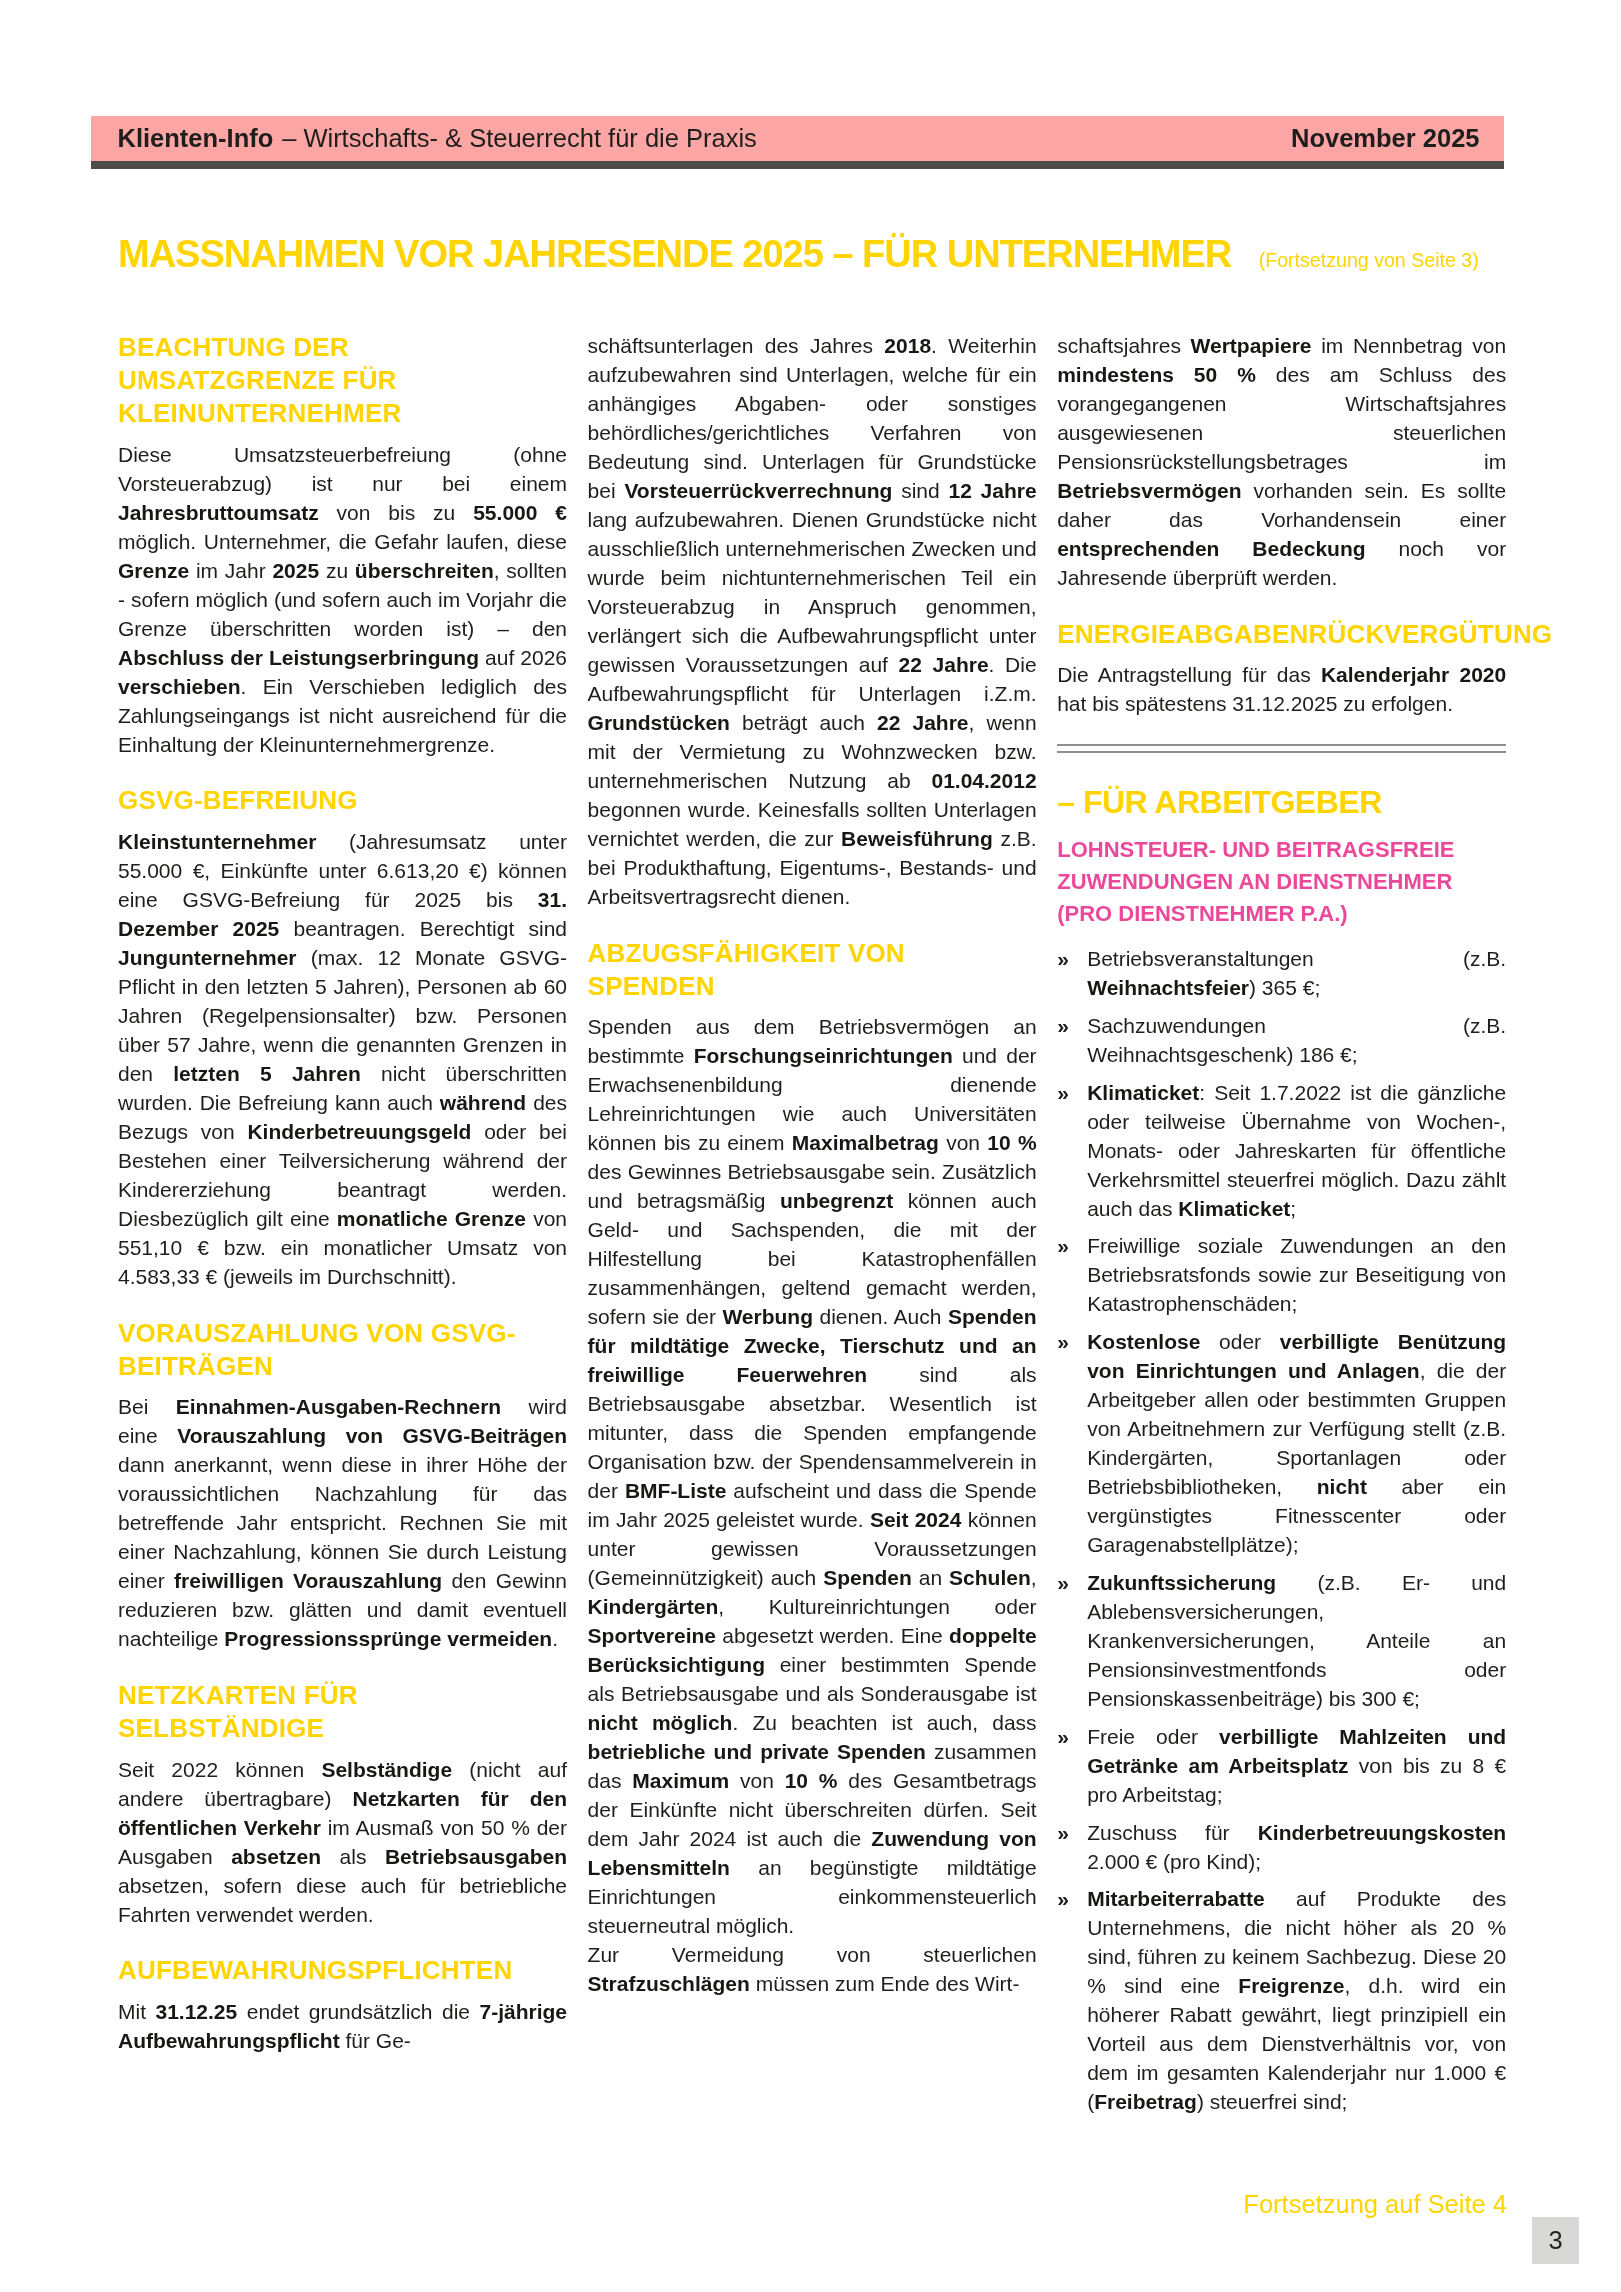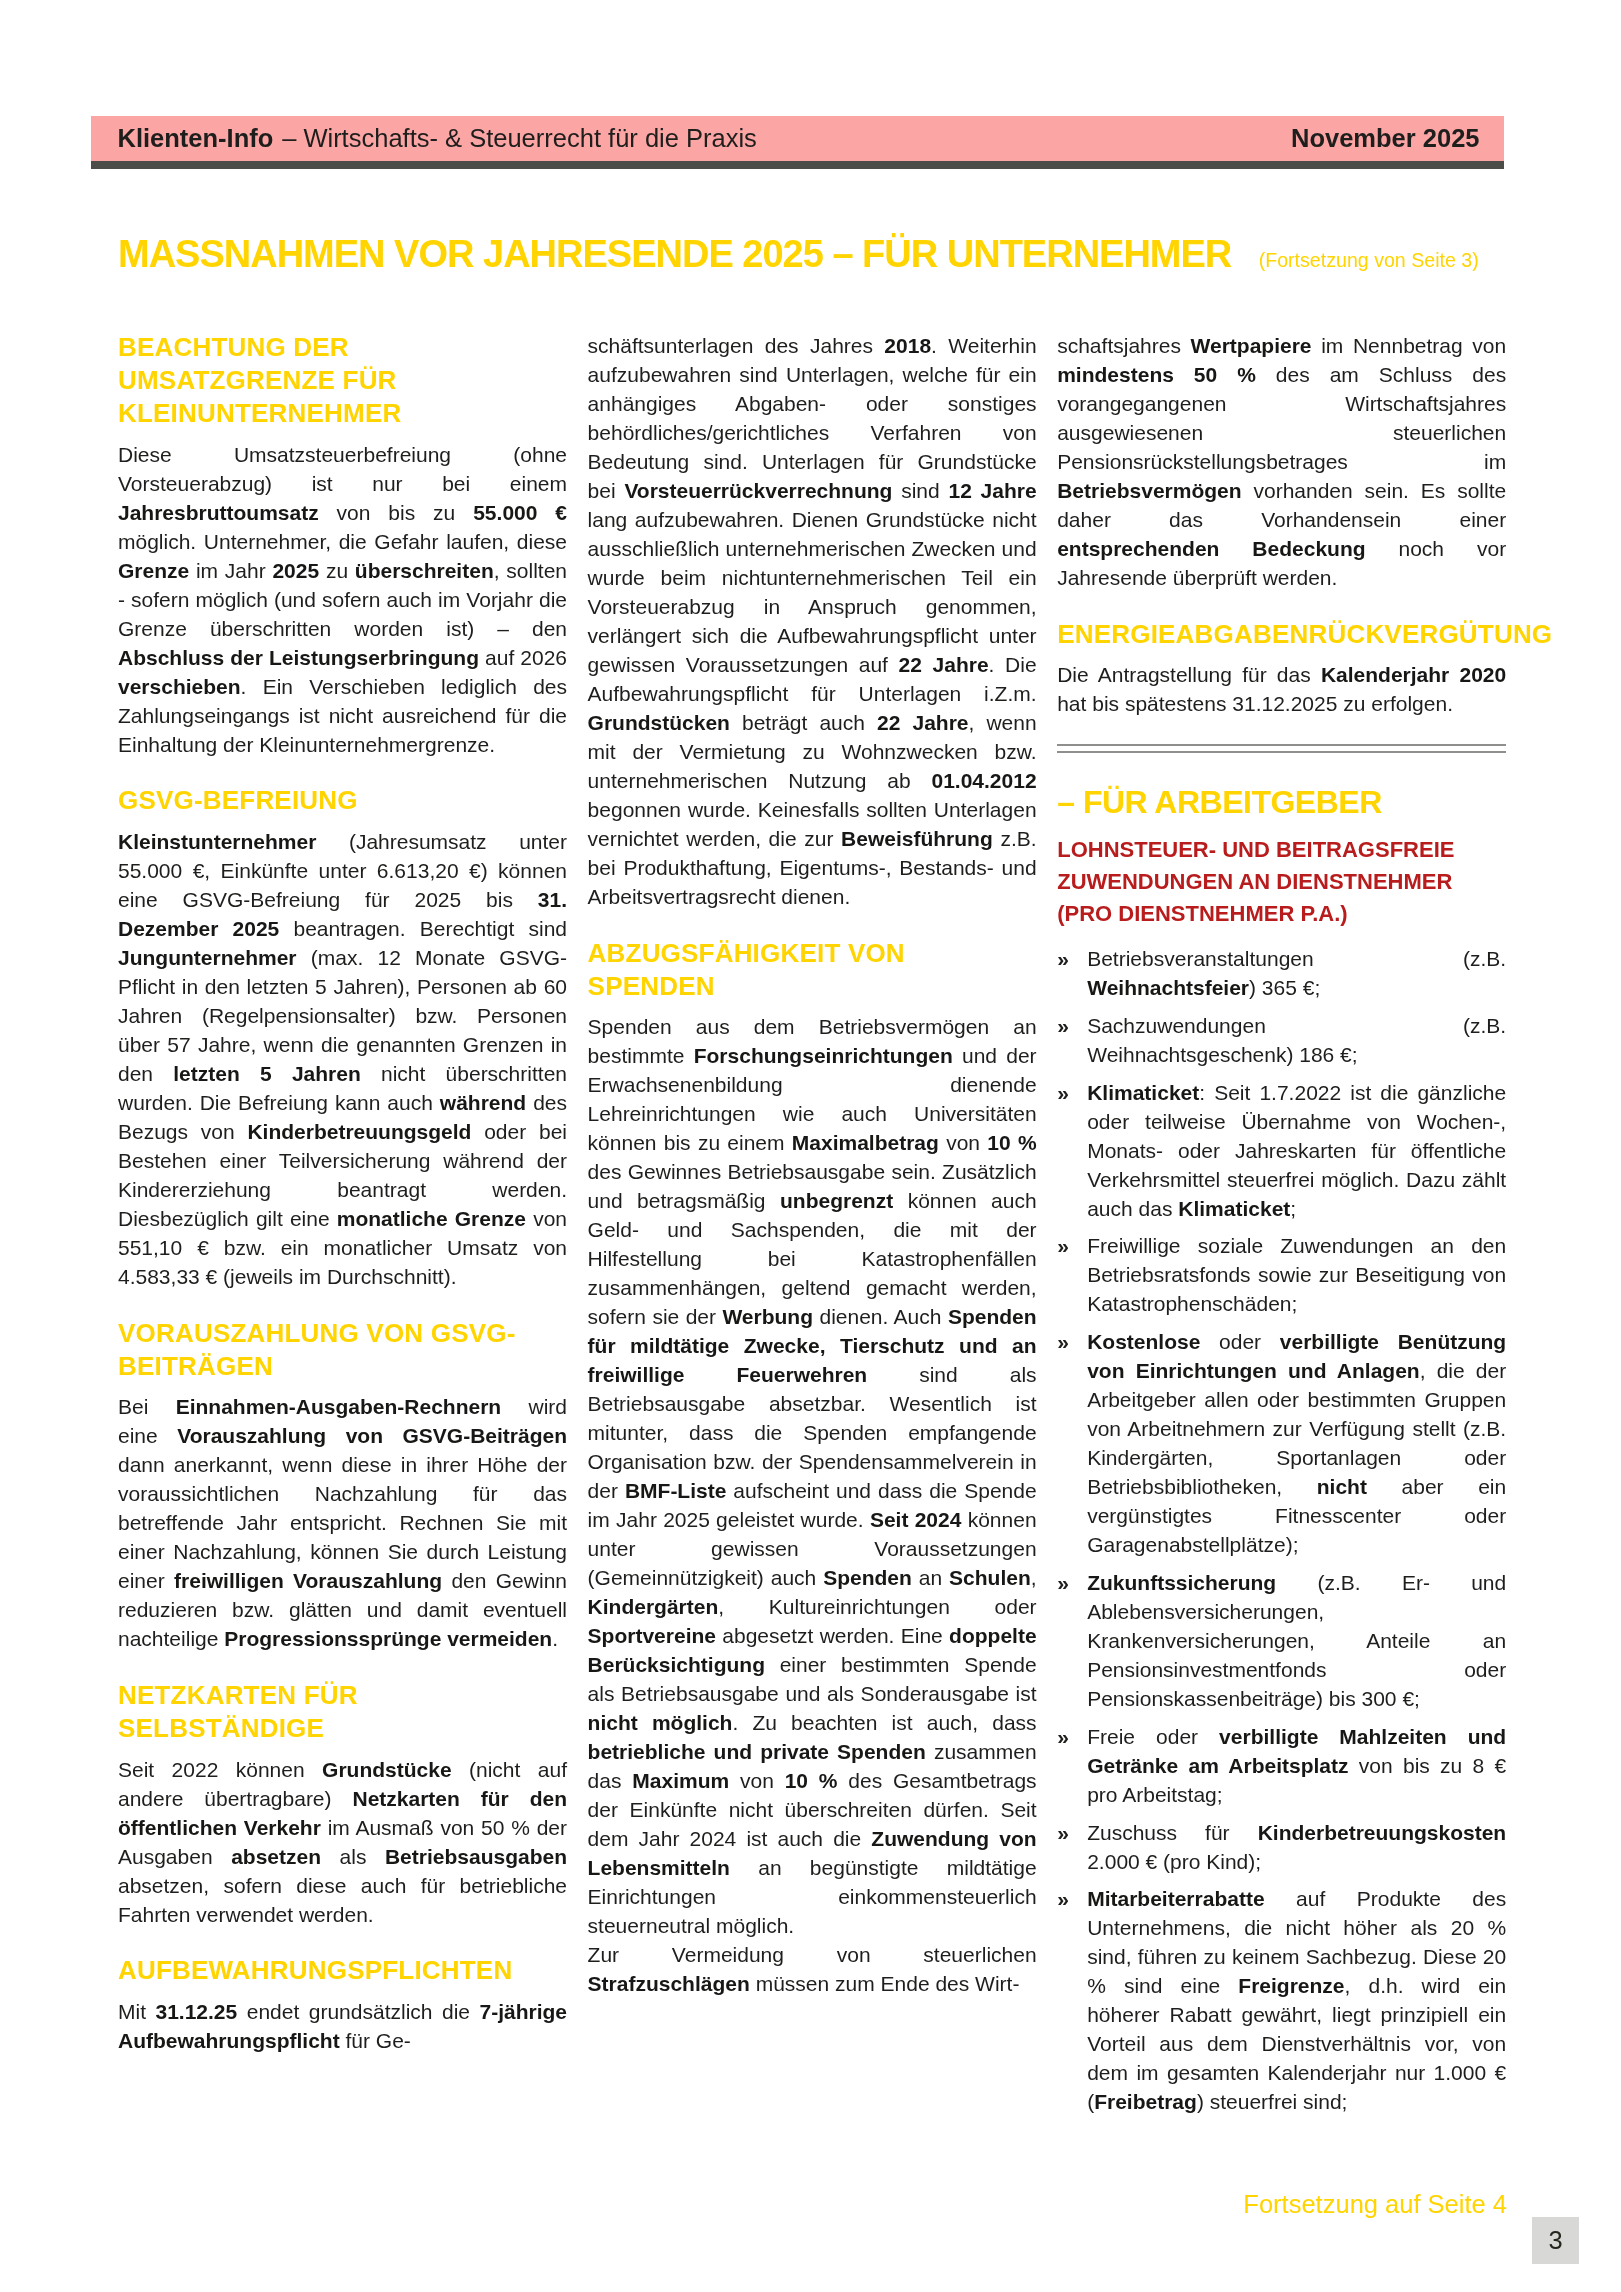--- a/index.html
+++ b/index.html
@@ -35,21 +35,21 @@
     color:#ffd400;font-size:26px;line-height:33px;font-weight:700;
     margin:25.5px 0 9.8px 0;letter-spacing:0.2px;
   }
   .col > .sec-h:first-child{margin-top:0;}
   b{font-weight:700;color:#171715;}
   .divider{
     height:4.9px;border-top:2.9px solid #8f8f8d;border-bottom:2.9px solid #8f8f8d;
     margin:25.5px 0 31px 0;
   }
   .big-h{color:#ffd400;font-size:32px;font-weight:700;margin:0 0 13.7px 0;letter-spacing:-0.5px;}
-  .sub-h{color:#b91c1c;font-size:22px;line-height:32px;font-weight:700;margin:0 0 13.7px 0;}
+  .sub-h{color:#ec4899;font-size:22px;line-height:32px;font-weight:700;margin:0 0 13.7px 0;}
   .bullet{display:flex;margin:0 0 8.8px 0;}
   .bullet .marker{flex:0 0 30px;width:30px;font-weight:700;font-size:21px;line-height:29px;}
   .bullet .btxt{
     flex:1;font-size:21px;line-height:29px;text-align:justify;
     hyphens:auto;-webkit-hyphens:auto;overflow-wrap:break-word;
   }
   
   .fortsetzung{
     position:absolute;left:1059px;top:2190px;width:448px;text-align:right;
     color:#ffd400;font-size:25.5px;font-weight:400;
@@ -76,21 +76,21 @@
 
 <div class="columns">
   <div class="col">
       <h3 class="sec-h">BEACHTUNG DER UMSATZGRENZE FÜR KLEINUNTERNEHMER</h3>
       <p class="body"><span>Diese Umsatzsteuerbefreiung (ohne Vorsteuerabzug) ist nur bei einem </span><b>Jahresbruttoumsatz</b><span> von bis zu </span><b>55.000 €</b><span> möglich. Unternehmer, die Gefahr laufen, diese </span><b>Grenze</b><span> im Jahr </span><b>2025</b><span> zu </span><b>überschreiten</b><span>, sollten - sofern möglich (und sofern auch im Vorjahr die Grenze überschritten worden ist) – den </span><b>Abschluss der Leistungserbringung</b><span> auf 2026 </span><b>verschieben</b><span>. Ein Verschieben lediglich des Zahlungseingangs ist nicht ausreichend für die Einhaltung der Kleinunternehmergrenze.</span></p>
       <h3 class="sec-h">GSVG-BEFREIUNG</h3>
       <p class="body"><b>Kleinstunternehmer</b><span> (Jahresumsatz unter 55.000 €, Einkünfte unter 6.613,20 €) können eine GSVG-Befreiung für 2025 bis </span><b>31. Dezember 2025</b><span> beantragen. Berechtigt sind </span><b>Jungunternehmer</b><span> (max. 12 Monate GSVG-Pflicht in den letzten 5 Jahren), Personen ab 60 Jahren (Regelpensionsalter) bzw. Personen über 57 Jahre, wenn die genannten Grenzen in den </span><b>letzten 5 Jahren</b><span> nicht überschritten wurden. Die Befreiung kann auch </span><b>während</b><span> des Bezugs von </span><b>Kinderbetreuungsgeld</b><span> oder bei Bestehen einer Teilversicherung während der Kindererziehung beantragt werden. Diesbezüglich gilt eine </span><b>monatliche Grenze</b><span> von 551,10 € bzw. ein monatlicher Umsatz von 4.583,33 € (jeweils im Durchschnitt).</span></p>
       <h3 class="sec-h">VORAUSZAHLUNG VON GSVG-BEITRÄGEN</h3>
       <p class="body"><span>Bei </span><b>Einnahmen-Ausgaben-Rechnern</b><span> wird eine </span><b>Vorauszahlung von GSVG-Beiträgen</b><span> dann anerkannt, wenn diese in ihrer Höhe der voraussichtlichen Nachzahlung für das betreffende Jahr entspricht. Rechnen Sie mit einer Nachzahlung, können Sie durch Leistung einer </span><b>freiwilligen Vorauszahlung</b><span> den Gewinn reduzieren bzw. glätten und damit eventuell nachteilige </span><b>Progressionssprünge vermeiden</b><span>.</span></p>
       <h3 class="sec-h">NETZKARTEN FÜR SELBSTÄNDIGE</h3>
-      <p class="body"><span>Seit 2022 können </span><b>Grundstücke</b><span> (nicht auf andere übertragbare) </span><b>Netzkarten für den öffentlichen Verkehr</b><span> im Ausmaß von 50 % der Ausgaben </span><b>absetzen</b><span> als </span><b>Betriebsausgaben</b><span> absetzen, sofern diese auch für betriebliche Fahrten verwendet werden.</span></p>
+      <p class="body"><span>Seit 2022 können </span><b>Selbständige</b><span> (nicht auf andere übertragbare) </span><b>Netzkarten für den öffentlichen Verkehr</b><span> im Ausmaß von 50 % der Ausgaben </span><b>absetzen</b><span> als </span><b>Betriebsausgaben</b><span> absetzen, sofern diese auch für betriebliche Fahrten verwendet werden.</span></p>
       <h3 class="sec-h">AUFBEWAHRUNGSPFLICHTEN</h3>
       <p class="body"><span>Mit </span><b>31.12.25</b><span> endet grundsätzlich die </span><b>7-jährige Aufbewahrungspflicht</b><span> für Ge-</span></p>
     </div>
   <div class="col">
       <p class="body"><span>schäftsunterlagen des Jahres </span><b>2018</b><span>. Weiterhin aufzubewahren sind Unterlagen, welche für ein anhängiges Abgaben- oder sonstiges behördliches/gerichtliches Verfahren von Bedeutung sind. Unterlagen für Grundstücke bei </span><b>Vorsteuerrückverrechnung</b><span> sind </span><b>12 Jahre</b><span> lang aufzubewahren. Dienen Grundstücke nicht ausschließlich unternehmerischen Zwecken und wurde beim nichtunternehmerischen Teil ein Vorsteuerabzug in Anspruch genommen, verlängert sich die Aufbewahrungspflicht unter gewissen Voraussetzungen auf </span><b>22 Jahre</b><span>. Die Aufbewahrungspflicht für Unterlagen i.Z.m. </span><b>Grundstücken</b><span> beträgt auch </span><b>22 Jahre</b><span>, wenn mit der Vermietung zu Wohnzwecken bzw. unternehmerischen Nutzung ab </span><b>01.04.2012</b><span> begonnen wurde. Keinesfalls sollten Unterlagen vernichtet werden, die zur </span><b>Beweisführung</b><span> z.B. bei Produkthaftung, Eigentums-, Bestands- und Arbeitsvertragsrecht dienen.</span></p>
       <h3 class="sec-h">ABZUGSFÄHIGKEIT VON SPENDEN</h3>
       <p class="body"><span>Spenden aus dem Betriebsvermögen an bestimmte </span><b>Forschungseinrichtungen</b><span> und der Erwachsenenbildung dienende Lehreinrichtungen wie auch Universitäten können bis zu einem </span><b>Maximalbetrag</b><span> von </span><b>10 %</b><span> des Gewinnes Betriebsausgabe sein. Zusätzlich und betragsmäßig </span><b>unbegrenzt</b><span> können auch Geld- und Sachspenden, die mit der Hilfestellung bei Katastrophenfällen zusammenhängen, geltend gemacht werden, sofern sie der </span><b>Werbung</b><span> dienen. Auch </span><b>Spenden für mildtätige Zwecke, Tierschutz und an freiwillige Feuerwehren</b><span> sind als Betriebsausgabe absetzbar. Wesentlich ist mitunter, dass die Spenden empfangende Organisation bzw. der Spendensammelverein in der </span><b>BMF-Liste</b><span> aufscheint und dass die Spende im Jahr 2025 geleistet wurde. </span><b>Seit 2024</b><span> können unter gewissen Voraussetzungen (Gemeinnützigkeit) auch </span><b>Spenden</b><span> an </span><b>Schulen</b><span>, </span><b>Kindergärten</b><span>, Kultureinrichtungen oder </span><b>Sportvereine</b><span> abgesetzt werden. Eine </span><b>doppelte Berücksichtigung</b><span> einer bestimmten Spende als Betriebsausgabe und als Sonderausgabe ist </span><b>nicht möglich</b><span>. Zu beachten ist auch, dass </span><b>betriebliche und private Spenden</b><span> zusammen das </span><b>Maximum</b><span> von </span><b>10 %</b><span> des Gesamtbetrags der Einkünfte nicht überschreiten dürfen. Seit dem Jahr 2024 ist auch die </span><b>Zuwendung von Lebensmitteln</b><span> an begünstigte mildtätige Einrichtungen einkommensteuerlich steuerneutral möglich.</span></p>
       <p class="body"><span>Zur Vermeidung von steuerlichen </span><b>Strafzuschlägen</b><span> müssen zum Ende des Wirt-</span></p>
     </div>
   <div class="col">

